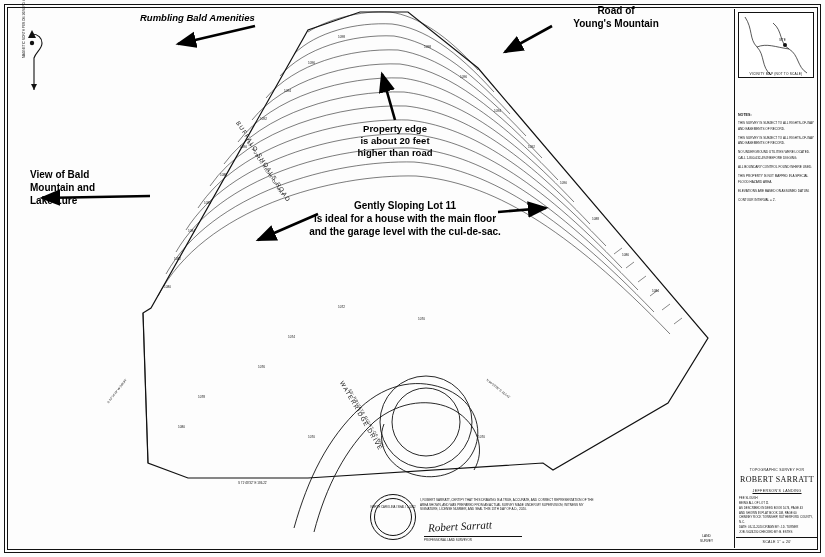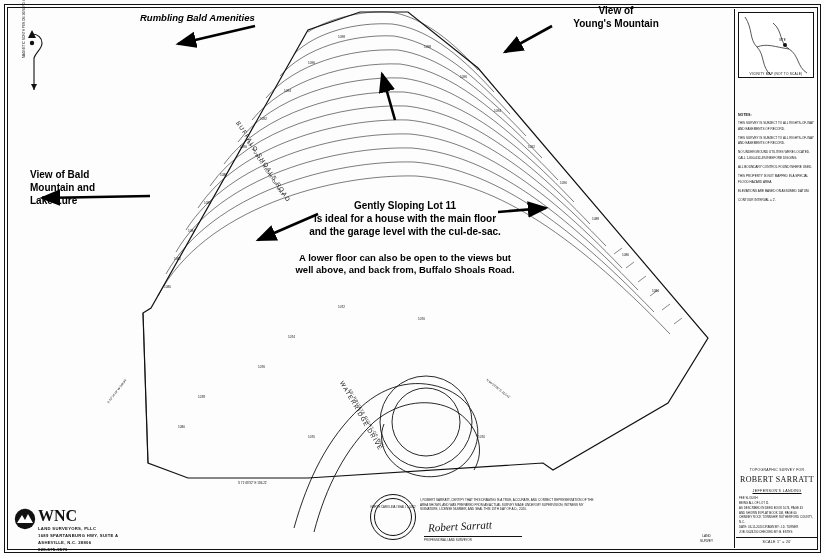--- a/index.html
+++ b/index.html
@@ -172,30 +172,31 @@
       <line x1="255" y1="26" x2="178" y2="44"></line>
       <line x1="552" y1="26" x2="505" y2="52"></line>
       <line x1="150" y1="196" x2="42" y2="198"></line>
       <line x1="395" y1="120" x2="382" y2="74"></line>
       <line x1="318" y1="214" x2="258" y2="240"></line>
       <line x1="498" y1="212" x2="546" y2="208"></line>
     </g>
   </svg>
 
   <div class="abs callout c-rumbling nosel">Rumbling Bald Amenities</div>
-  <div class="abs callout c-young nosel" style="white-space:pre-line;">View of
+  <div class="abs callout c-young nosel" style="white-space:pre-line;">Road of
 Young's Mountain</div>
   <div class="abs callout c-bald nosel" style="white-space:pre-line;">View of Bald
 Mountain and
 Lake Lure</div>
+  <div class="abs callout c-prop nosel" style="white-space:pre-line;">Property edge
+is about 20 feet
+higher than road</div>
   <div class="abs callout c-lot nosel" style="white-space:pre-line;text-align:center;">Gently Sloping Lot 11
 is ideal for a house with the main floor
 and the garage level with the cul-de-sac.</div>
-  <div class="abs callout c-lower nosel" style="white-space:pre-line;">A lower floor can also be open to the views but
-well above, and back from, Buffalo Shoals Road.</div>
 
   <svg class="abs north" viewBox="0 0 34 70">
     <path d="M14,6 C20,6 24,10 24,15 C24,21 18,24 16,30 L16,62" stroke="#111" stroke-width="1.1" fill="none"></path>
     <path d="M10,10 L14,2 L18,10 Z" fill="#111"></path>
     <circle cx="14" cy="15" r="2.2" fill="#111"></circle>
     <path d="M16,62 L13,56 L19,56 Z" fill="#111"></path>
   </svg>
   <div class="abs north-note nosel">MAGNETIC NORTH PER DB 1074, PG 43</div>
 
   <div class="abs vicinity-box">
@@ -239,27 +240,14 @@
   <div class="abs cert nosel">I, ROBERT SARRATT, CERTIFY THAT THIS DRAWING IS A TRUE, ACCURATE, AND CORRECT REPRESENTATION OF THE AREA SHOWN, AND WAS PREPARED FROM AN ACTUAL SURVEY MADE UNDER MY SUPERVISION;  WITNESS MY SIGNATURE, LICENSE NUMBER, AND SEAL THIS 13TH DAY OF A.D., 2020.</div>
   <div class="abs seal"></div>
   <div class="abs seal-inner"></div>
   <div class="abs seal-txt nosel" style="white-space:pre-line;">NORTH CAROLINA / SEAL / L-5012</div>
   <div class="abs sig nosel">Robert Sarratt</div>
   <div class="abs sigline"></div>
   <div class="abs siglabel nosel">PROFESSIONAL LAND SURVEYOR</div>
   <div class="abs lot-label nosel" style="white-space:pre-line;">LAND
 SURVEY</div>
 
-  <div class="abs logo-wrap">
-    <svg class="logo-mark" viewBox="0 0 22 22">
-      <circle cx="11" cy="11" r="10.2" fill="#111"></circle>
-      <path d="M3,15 L8,7 L11,12 L14,6 L19,15 Z" fill="#fff"></path>
-    </svg>
-    <div class="logo-text">WNC</div>
-    <div class="logo-sub">
-      <div>LAND SURVEYORS, PLLC</div>
-      <div>1689 SPARTANBURG HWY, SUITE A</div>
-      <div>ASHEVILLE, N.C. 28806</div>
-      <div>828-575-9570</div>
-    </div>
-  </div>
 
 </div>
 
 </body></html>

